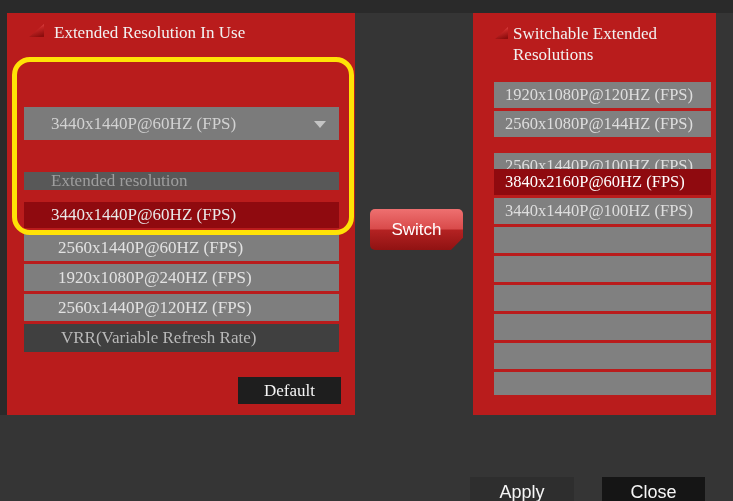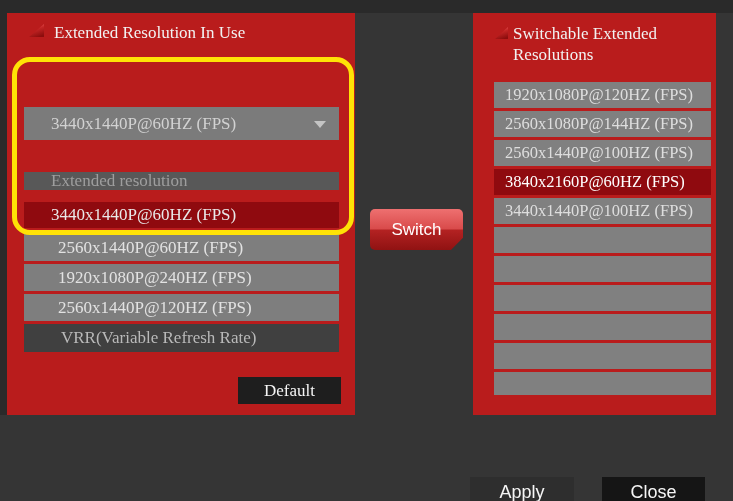--- a/index.html
+++ b/index.html
@@ -106,21 +106,21 @@
 
 <div class="abs panel panel-right">
   <div class="abs tri-icon" style="left:22px;top:14px;width:13px;height:12px;"></div>
   <div class="abs panel-title" style="left:40px;top:10px;width:195px;">
     <div>Switchable Extended</div>
     <div>Resolutions</div>
   </div>
 
   <div class="abs rrow" style="top:69px;">1920x1080P@120HZ (FPS)</div>
   <div class="abs rrow" style="top:98px;">2560x1080P@144HZ (FPS)</div>
-  <div class="abs rrow" style="top:127px;text-align:right;">2560x1440P@100HZ (FPS)</div>
+  <div class="abs rrow" style="top:140px;text-align:right;">2560x1440P@100HZ (FPS)</div>
   <div class="abs rrow red" style="top:156px;">3840x2160P@60HZ (FPS)</div>
   <div class="abs rrow" style="top:185px;">3440x1440P@100HZ (FPS)</div>
 
   <div class="abs rrow" style="top:214px;"></div>
   <div class="abs rrow" style="top:243px;"></div>
   <div class="abs rrow" style="top:272px;"></div>
   <div class="abs rrow" style="top:301px;"></div>
   <div class="abs rrow" style="top:330px;"></div>
   <div class="abs rrow" style="top:359px;height:23px;"></div>
 </div>

